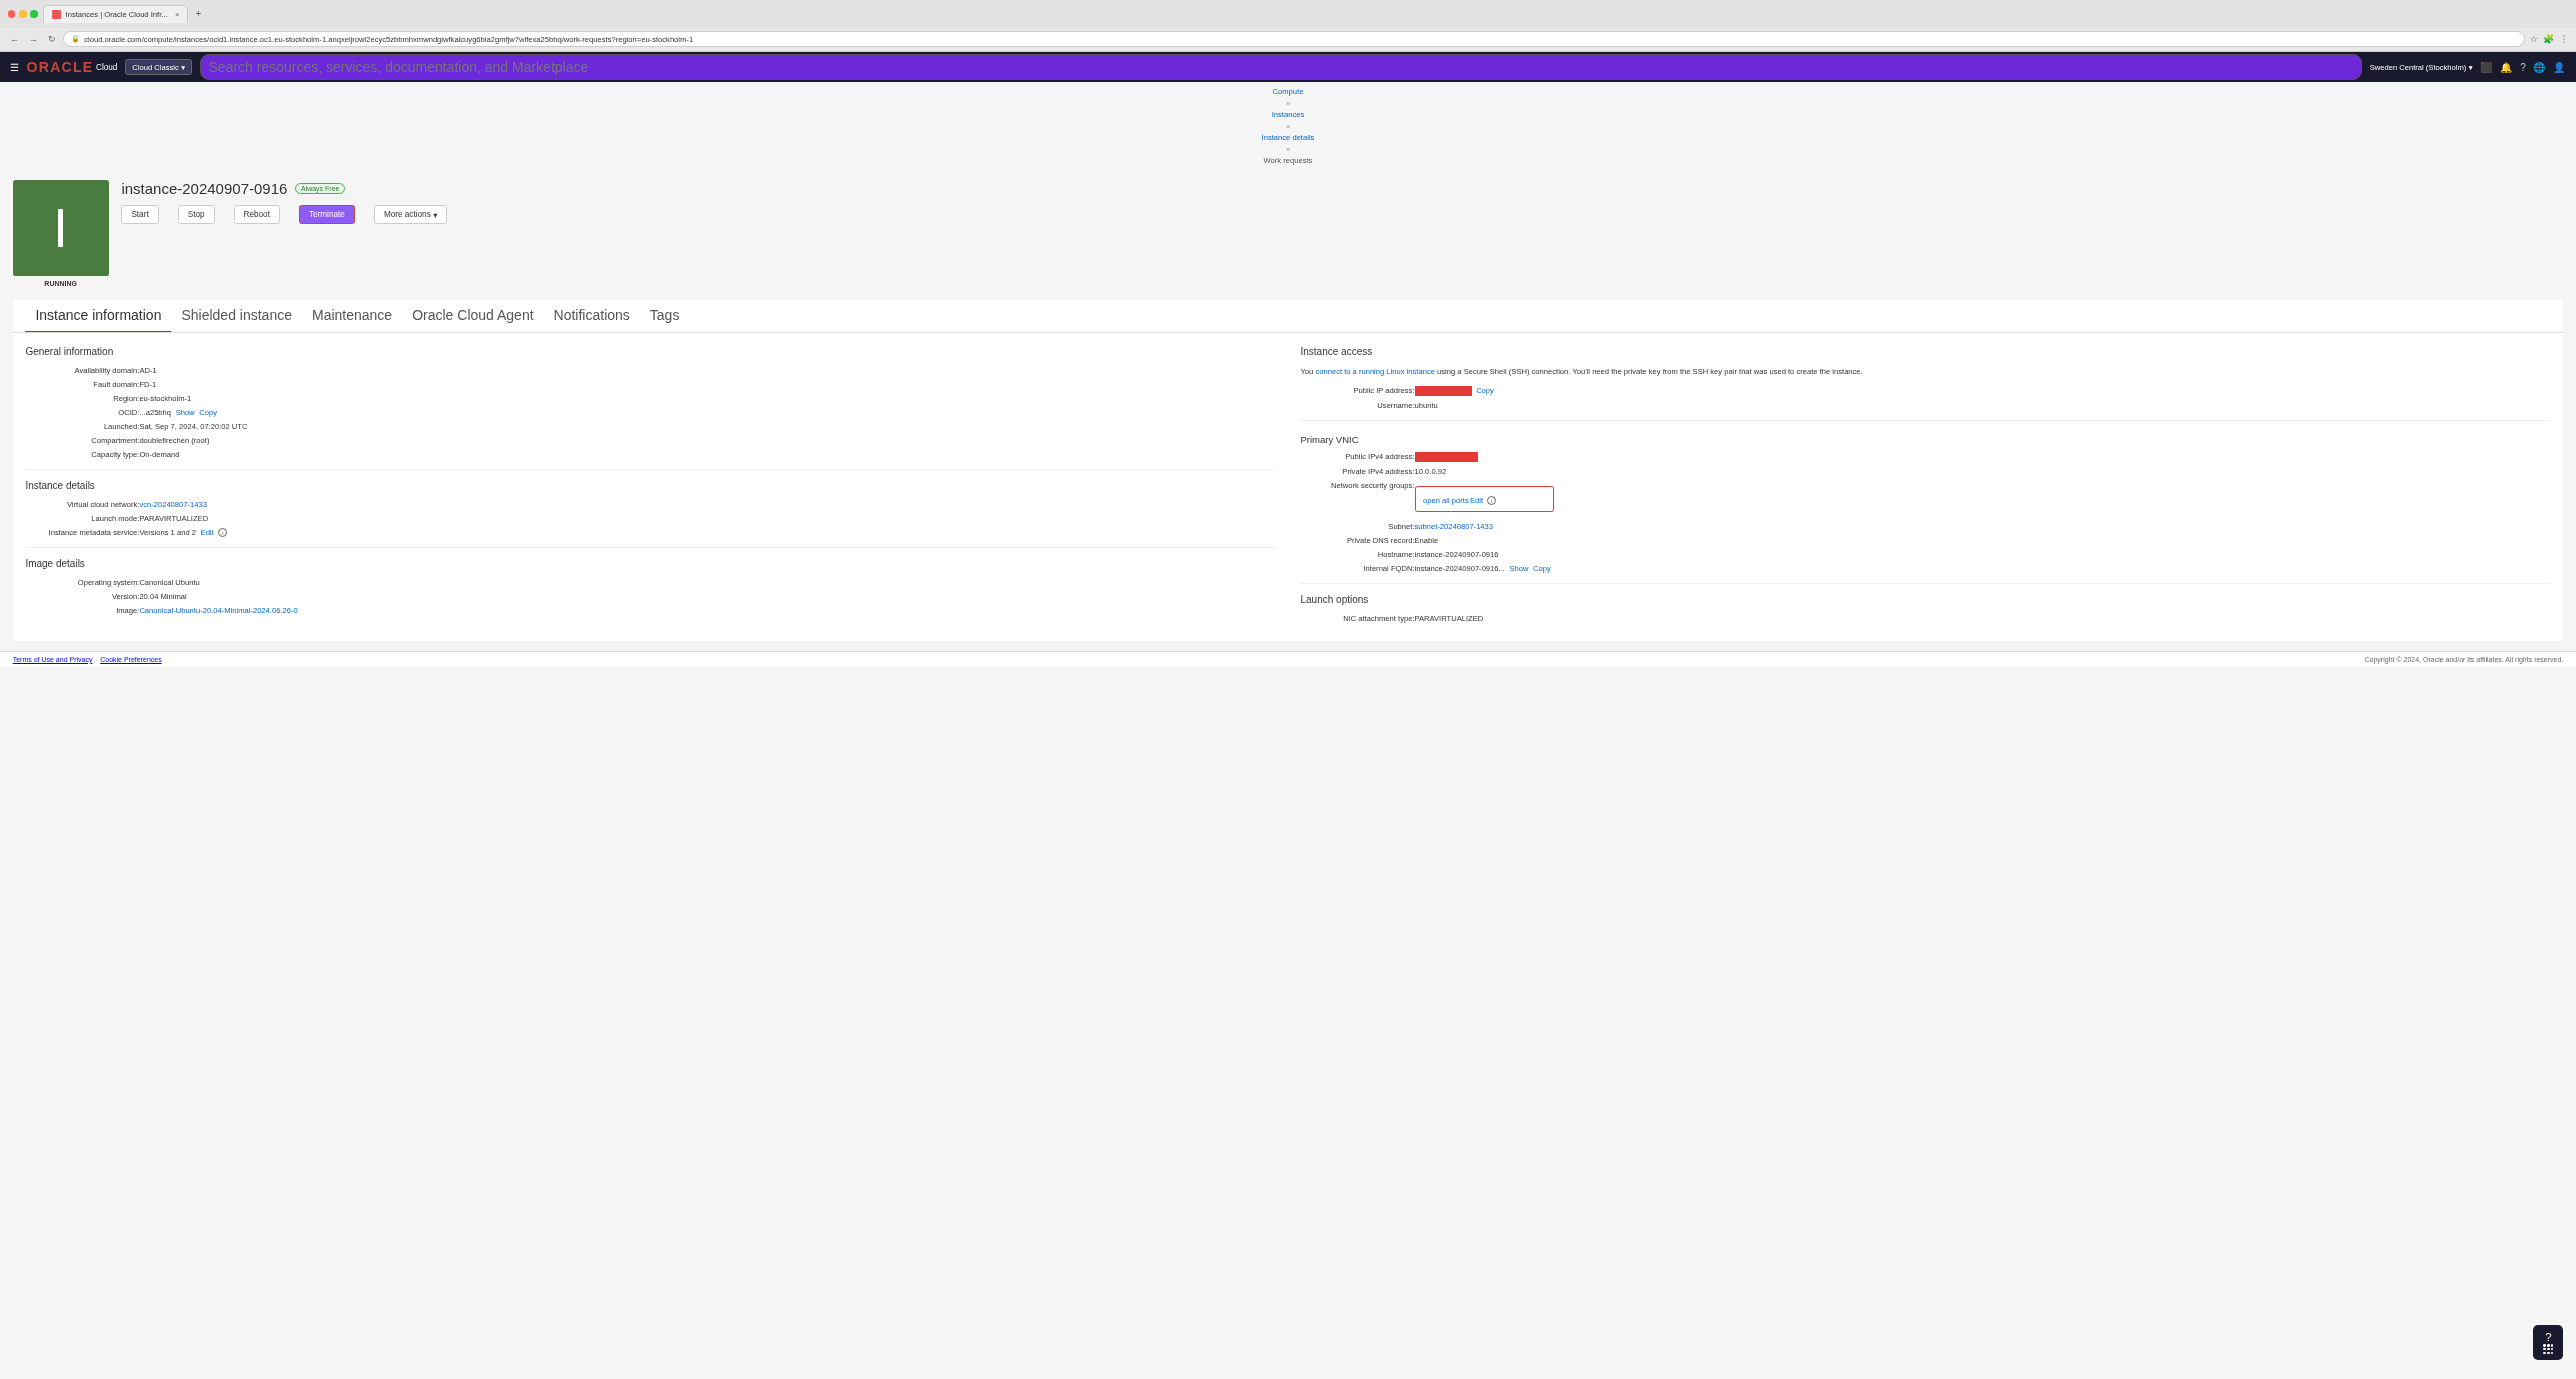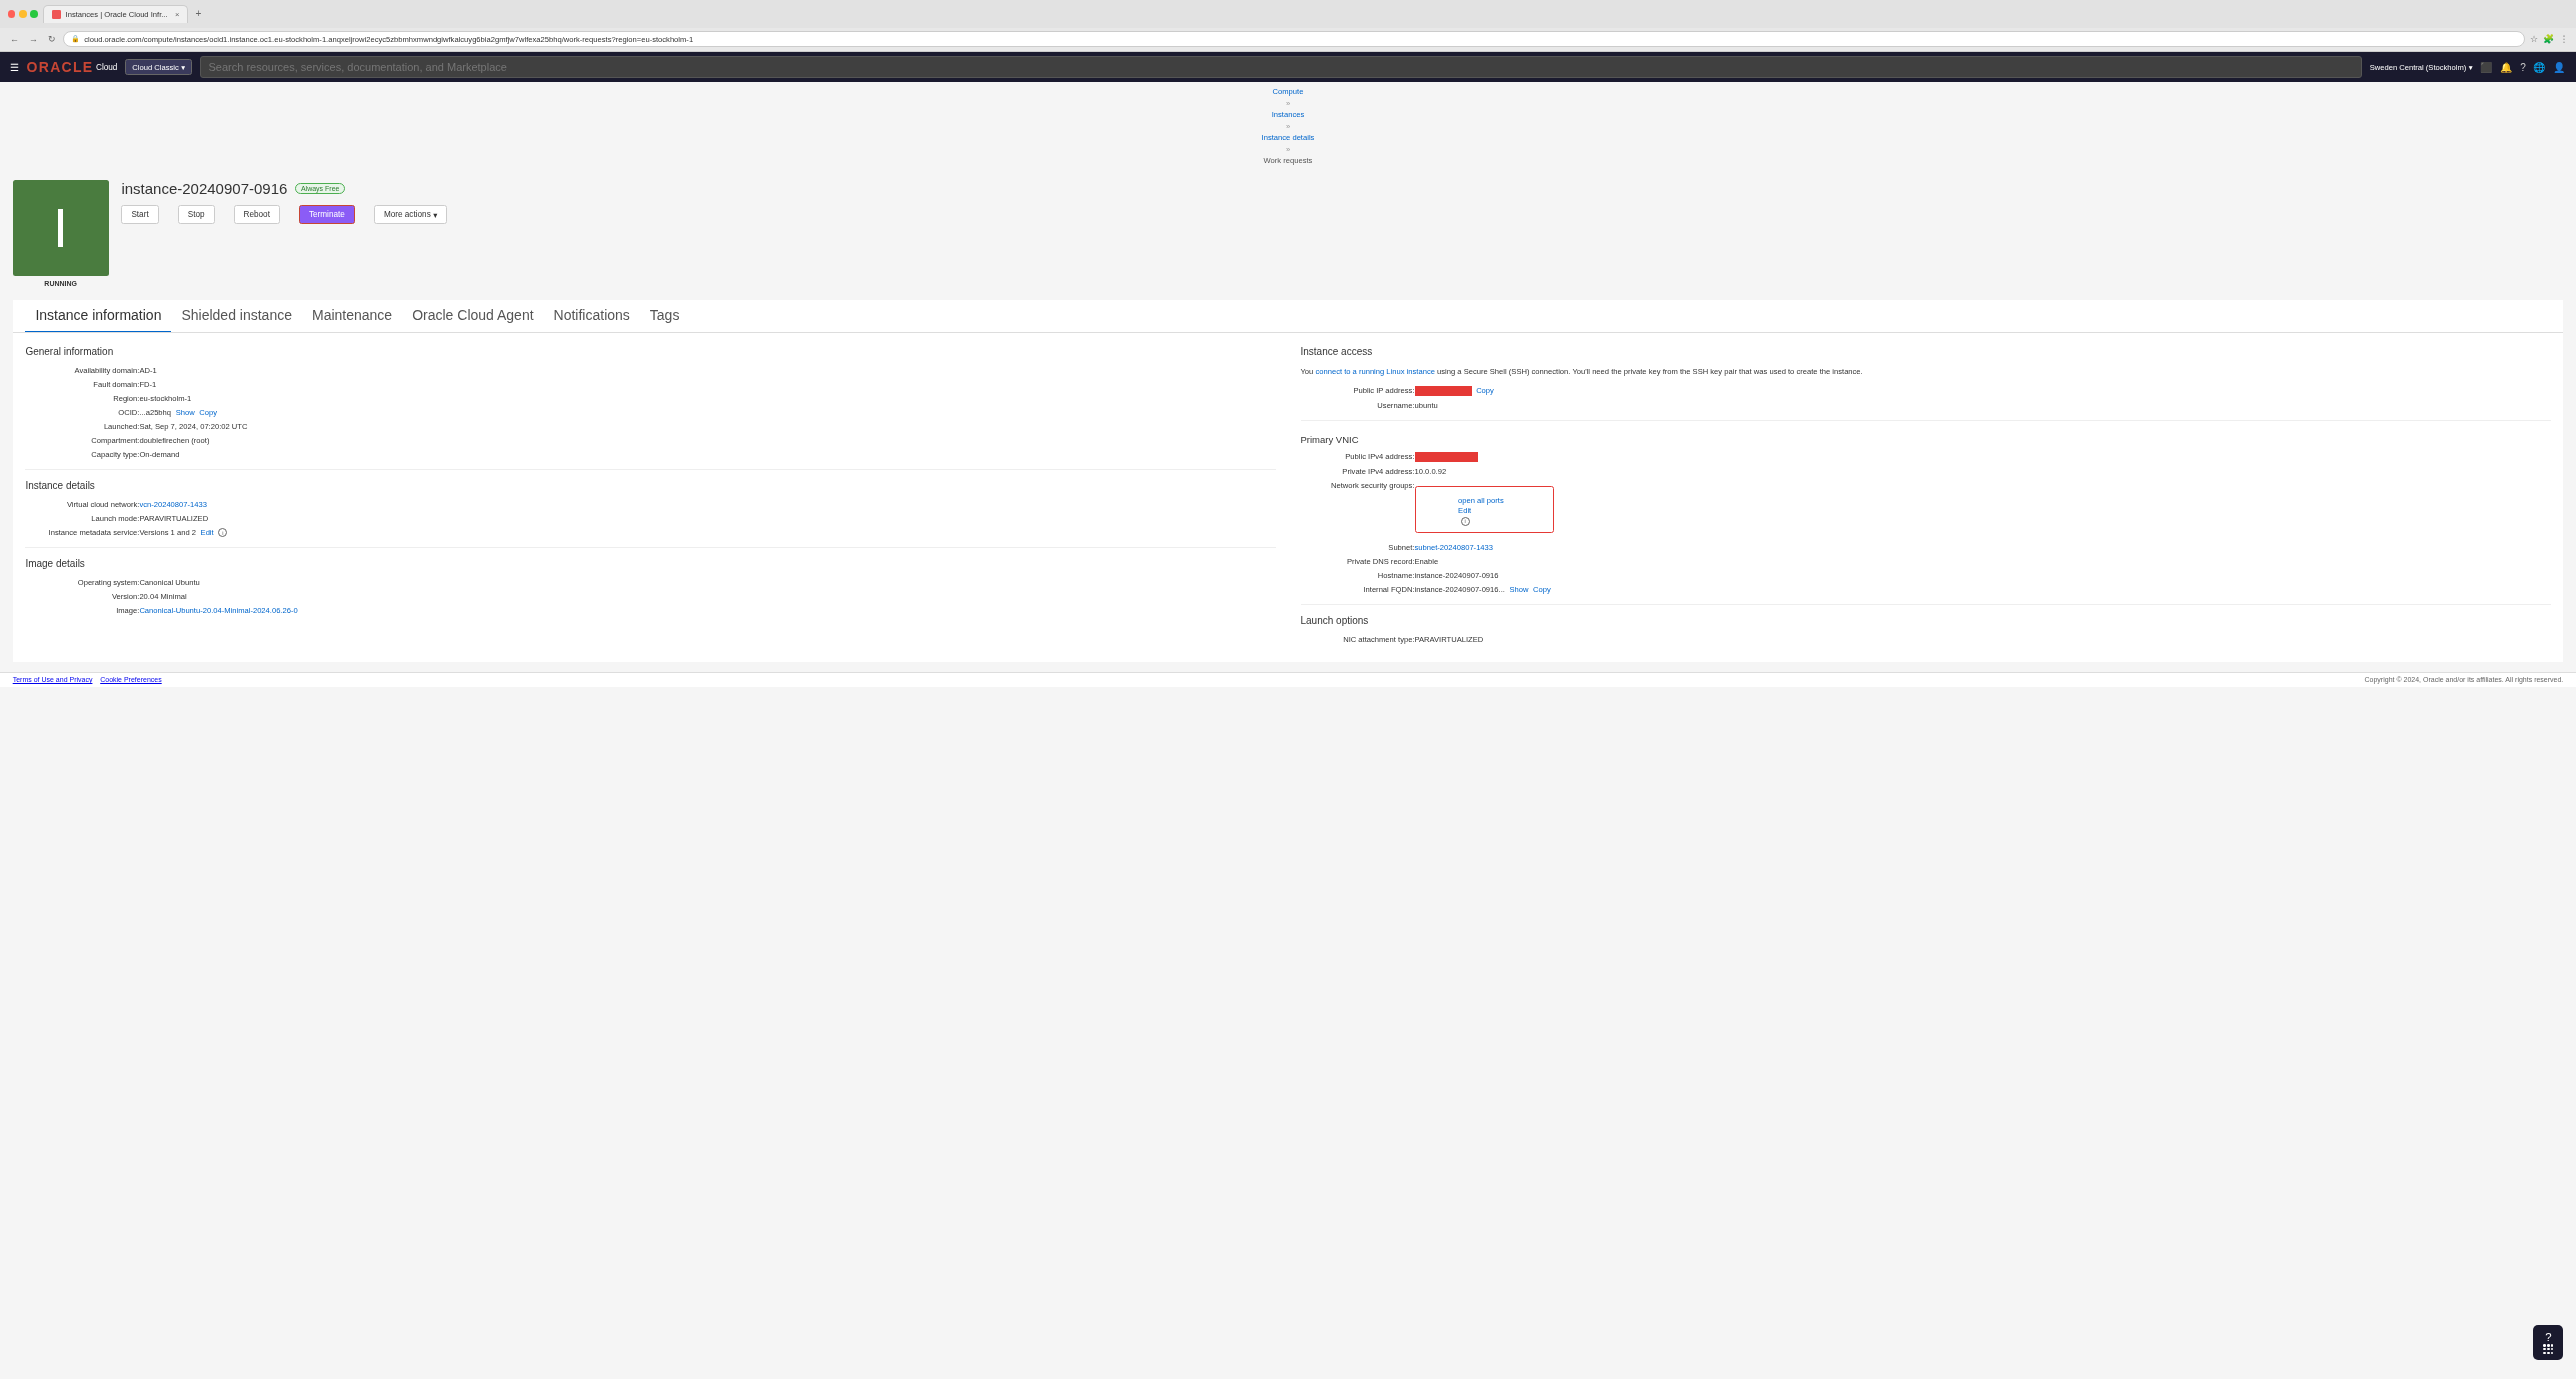--- a/index.html
+++ b/index.html
@@ -19,21 +19,21 @@
     .nav-btn { background: none; border: none; cursor: pointer; color: #666; font-size: 9px; padding: 2.5px; }
     .address-box { flex: 1; display: flex; align-items: flex-start; background: white; border: 0.6px solid #ccc; border-radius: 12.7px; padding: 2.5px 7.6px; font-size: 7.6px; color: #333; }
     .address-text { flex: 1; overflow: hidden; text-overflow: ellipsis; white-space: nowrap; }
     .browser-icons { display: flex; gap: 5px; align-items: center; }
     .browser-icon-btn { background: none; border: none; cursor: pointer; font-size: 9px; color: #666; }
 
     
     .oracle-nav { background: #1a1a2e; display: flex; align-items: center; padding: 0 10px; height: 30px; gap: 7.6px; }
     .hamburger { color: white; font-size: 10px; cursor: pointer; }
     .cloud-classic-btn { background: #3a3a5c; border: 0.6px solid #666; color: white; padding: 2.5px 6.3px; border-radius: 2.5px; font-size: 7.6px; cursor: pointer; display: flex; align-items: center; gap: 2.5px; }
-    .nav-search { flex: 1; background: #404040; border: 0.6px solid #555; border-radius: 3px; padding: 3.8px 7.6px; color: #aaa; font-size: 11px; }
+    .nav-search { flex: 1; background: #6d28d9; border: 0.6px solid #555; border-radius: 9px; padding: 3.8px 7.6px; color: #aaa; font-size: 14px; }
     .nav-right { display: flex; align-items: center; gap: 7.6px; margin-left: auto; }
     .nav-region { color: white; font-size: 7.6px; cursor: pointer; display: flex; align-items: center; gap: 2.5px; }
     .nav-icon-btn { background: none; border: none; color: #ccc; font-size: 10px; cursor: pointer; }
 
     
     .breadcrumb { padding: 5px 12.7px; font-size: 7.6px; color: #555; display: flex; align-items: center; gap: 2.5px; background: #f5f5f5; flex-direction: column; }
     .breadcrumb a { color: #0066cc; text-decoration: none; }
     .breadcrumb-sep { color: #999; }
 
     
@@ -75,21 +75,21 @@
     .redacted-block-lg { display: inline-block; background: #e53935; width: 63px; height: 10px; vertical-align: middle; }
 
     .copy-link { color: #0066cc; text-decoration: none; cursor: pointer; margin-left: 2.5px; font-size: 7.6px; }
 
     .access-desc { font-size: 7.6px; color: #333; margin-bottom: 9px; line-height: 1.5; }
     .access-desc a { color: #0066cc; text-decoration: none; }
 
     .primary-vnic-title { font-size: 9.5px; font-weight: 400; color: #333; margin-top: 12.7px; margin-bottom: 7.6px; }
 
     .security-groups-box { border: 1.3px solid #e53935; border-radius: 2.5px; padding: 6.3px 7.6px; margin: 5px 0; display: inline-block; min-width: 139px; }
-    .security-groups-links { display: flex; flex-direction: column; gap: 1.3px; margin-top: 2.5px; margin-left: 35px; }
+    .security-groups-links { display: flex; gap: 1.3px; margin-top: 2.5px; }
     .security-groups-links a { color: #0066cc; text-decoration: none; font-size: 7.6px; }
     .info-circle { display: inline-flex; align-items: center; justify-content: center; width: 9px; height: 9px; border-radius: 50%; border: 0.6px solid #666; color: #666; font-size: 5.7px; margin-left: 2.5px; cursor: pointer; }
 
     
     .divider { border: none; border-top: 0.6px solid #eee; margin: 10px 0; }
 
     
     .launch-options { margin-top: 10px; }
 
     

